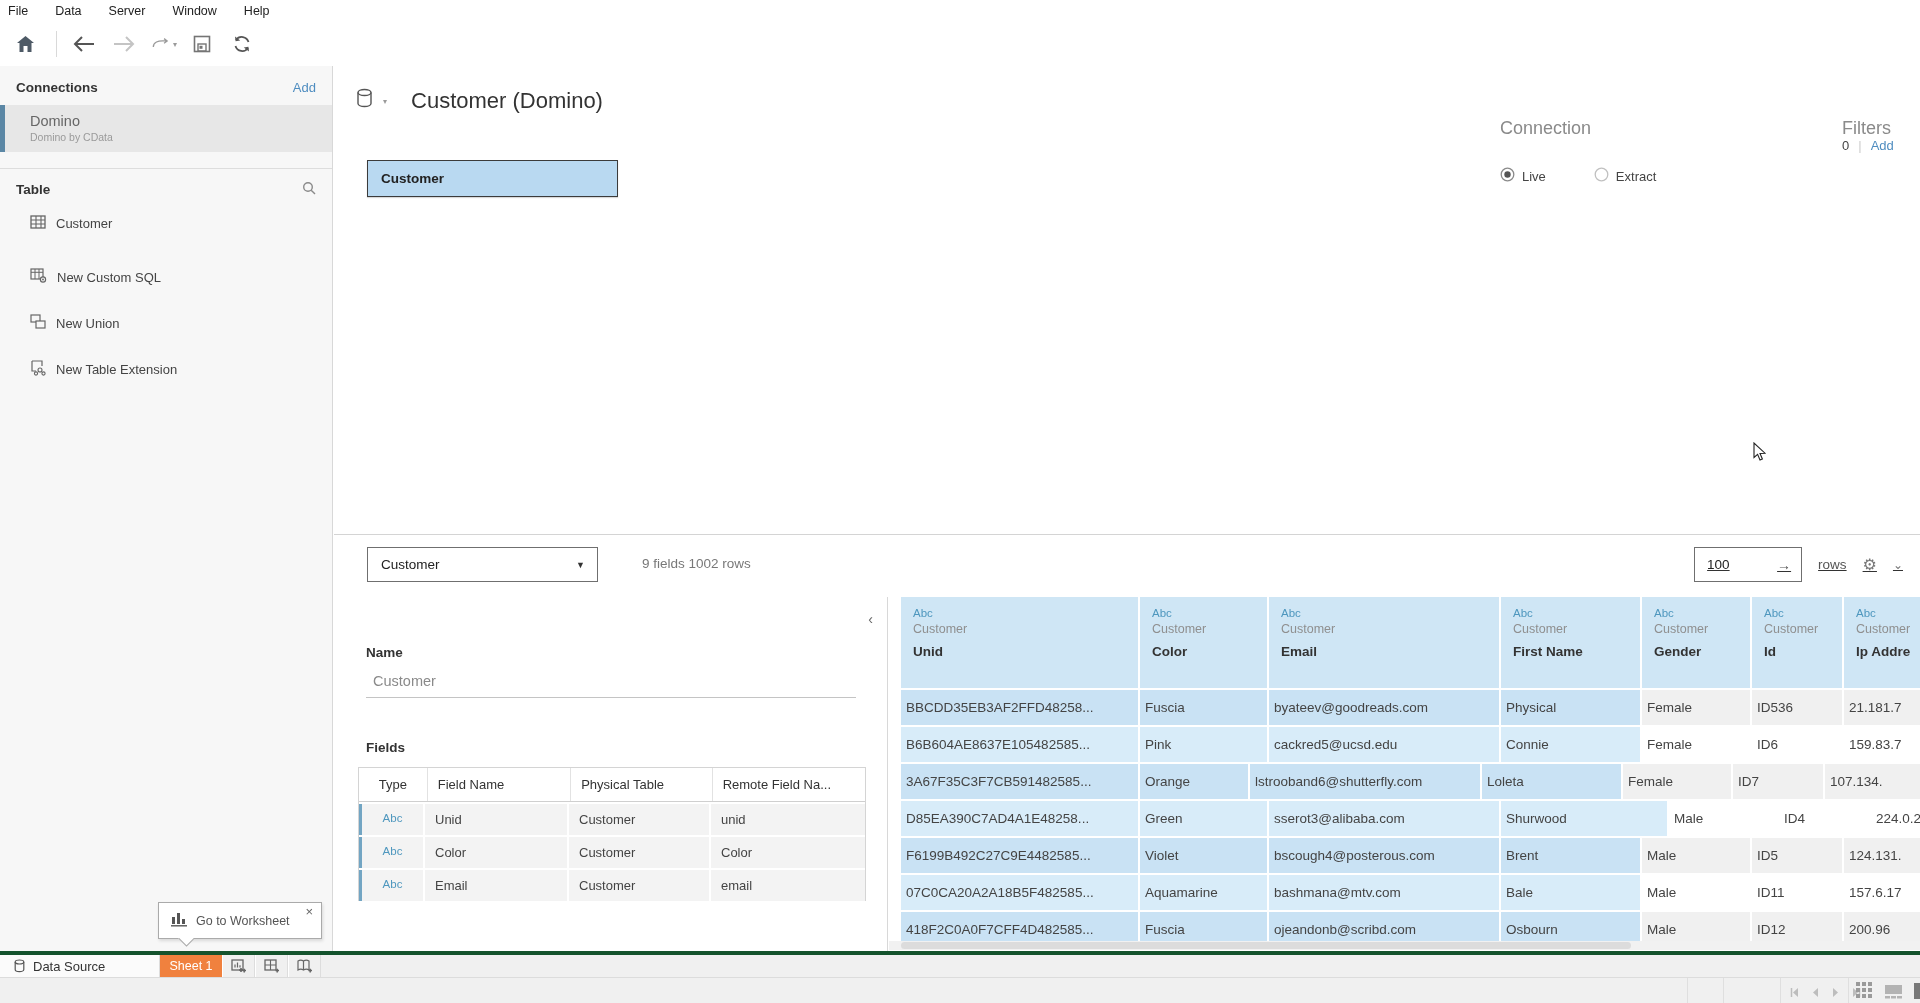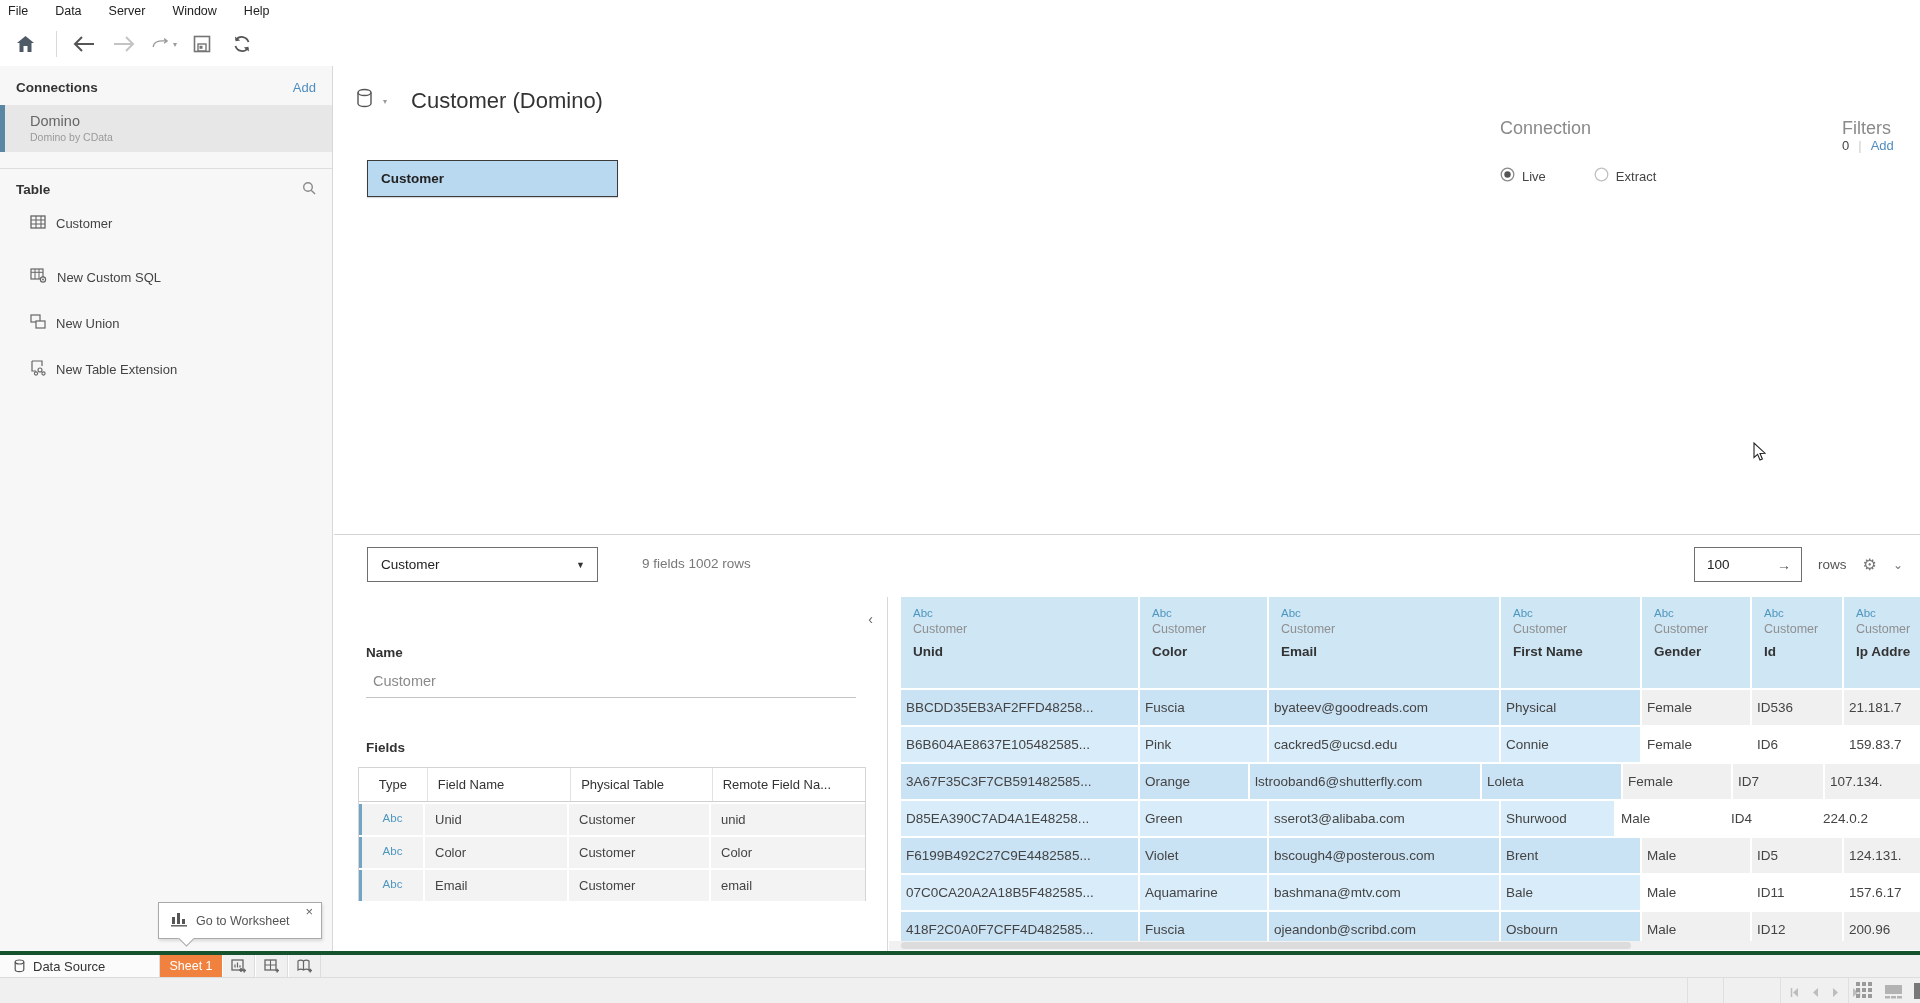--- a/index.html
+++ b/index.html
@@ -50,21 +50,21 @@
     border:1px solid #3b3b3b; display:flex; align-items:center; padding-left:13px;
     font-weight:bold; font-size:13.5px; color:#222; box-shadow:0 1px 1px rgba(0,0,0,.15); cursor:pointer; }
 
   
   .preview-bar { position:absolute; left:334px; top:535px; right:0; height:62px; background:#fff; }
   .tbl-select { position:absolute; left:33px; top:12px; width:231px; height:35px; border:1px solid #6f6f6f;
     background:#fff; display:flex; align-items:center; justify-content:space-between;
     padding:0 12px 0 13px; font-size:13.5px; color:#222; cursor:pointer; }
   .tbl-select .car { color:#333; font-size:9px; }
   .fields-summary { position:absolute; left:308px; top:21px; color:#787878; font-size:13.5px; }
-  .rows-controls { position:absolute; right:17px; top:12px; display:flex; align-items:center; gap:16px; }
+  .rows-controls { position:absolute; right:17px; top:12px; display:flex; align-items:center; gap:16px;text-decoration:underline; }
   .rows-input { width:108px; height:35px; border:1px solid #6f6f6f; display:flex; align-items:center;
     justify-content:space-between; padding:0 10px 0 12px; font-size:13.5px; color:#222; }
   .rows-input .go { color:#555; font-size:14px; cursor:pointer; }
   .rows-lbl { color:#555; font-size:13.5px; }
   .gear { color:#787878; font-size:16px; cursor:pointer; }
   .chev { color:#787878; font-size:12px; cursor:pointer; }
 
   
   .meta-panel { position:absolute; left:334px; top:597px; width:554px; height:354px; background:#fff;
     border-right:1px solid #d8d8d8; overflow:hidden; }
@@ -407,21 +407,21 @@
             <div class="g-cell bg-blue-odd" style="width: 230px;">lstrooband6@shutterfly.com</div>
             <div class="g-cell bg-blue-odd" style="width: 139px;">Loleta</div>
             <div class="g-cell bg-gray-odd" style="width: 108px;">Female</div>
             <div class="g-cell bg-gray-odd" style="width: 90px;">ID7</div>
             <div class="g-cell bg-gray-odd" style="width: 140px;">107.134.</div>
           </div>
           <div class="g-row">
             <div class="g-cell bg-blue-even" style="width: 237px;">D85EA390C7AD4A1E48258...</div>
             <div class="g-cell bg-blue-even" style="width: 127px;">Green</div>
             <div class="g-cell bg-blue-even" style="width: 230px;">sserot3@alibaba.com</div>
-            <div class="g-cell bg-blue-even" style="width: 113px;">Shurwood</div>
+            <div class="g-cell bg-blue-even" style="width: 166px;">Shurwood</div>
             <div class="g-cell bg-gray-even" style="width: 108px;">Male</div>
             <div class="g-cell bg-gray-even" style="width: 90px;">ID4</div>
             <div class="g-cell bg-gray-even" style="width: 140px;">224.0.2</div>
           </div>
           <div class="g-row">
             <div class="g-cell bg-blue-odd" style="width: 237px;">F6199B492C27C9E4482585...</div>
             <div class="g-cell bg-blue-odd" style="width: 127px;">Violet</div>
             <div class="g-cell bg-blue-odd" style="width: 230px;">bscough4@posterous.com</div>
             <div class="g-cell bg-blue-odd" style="width: 139px;">Brent</div>
             <div class="g-cell bg-gray-odd" style="width: 108px;">Male</div>

